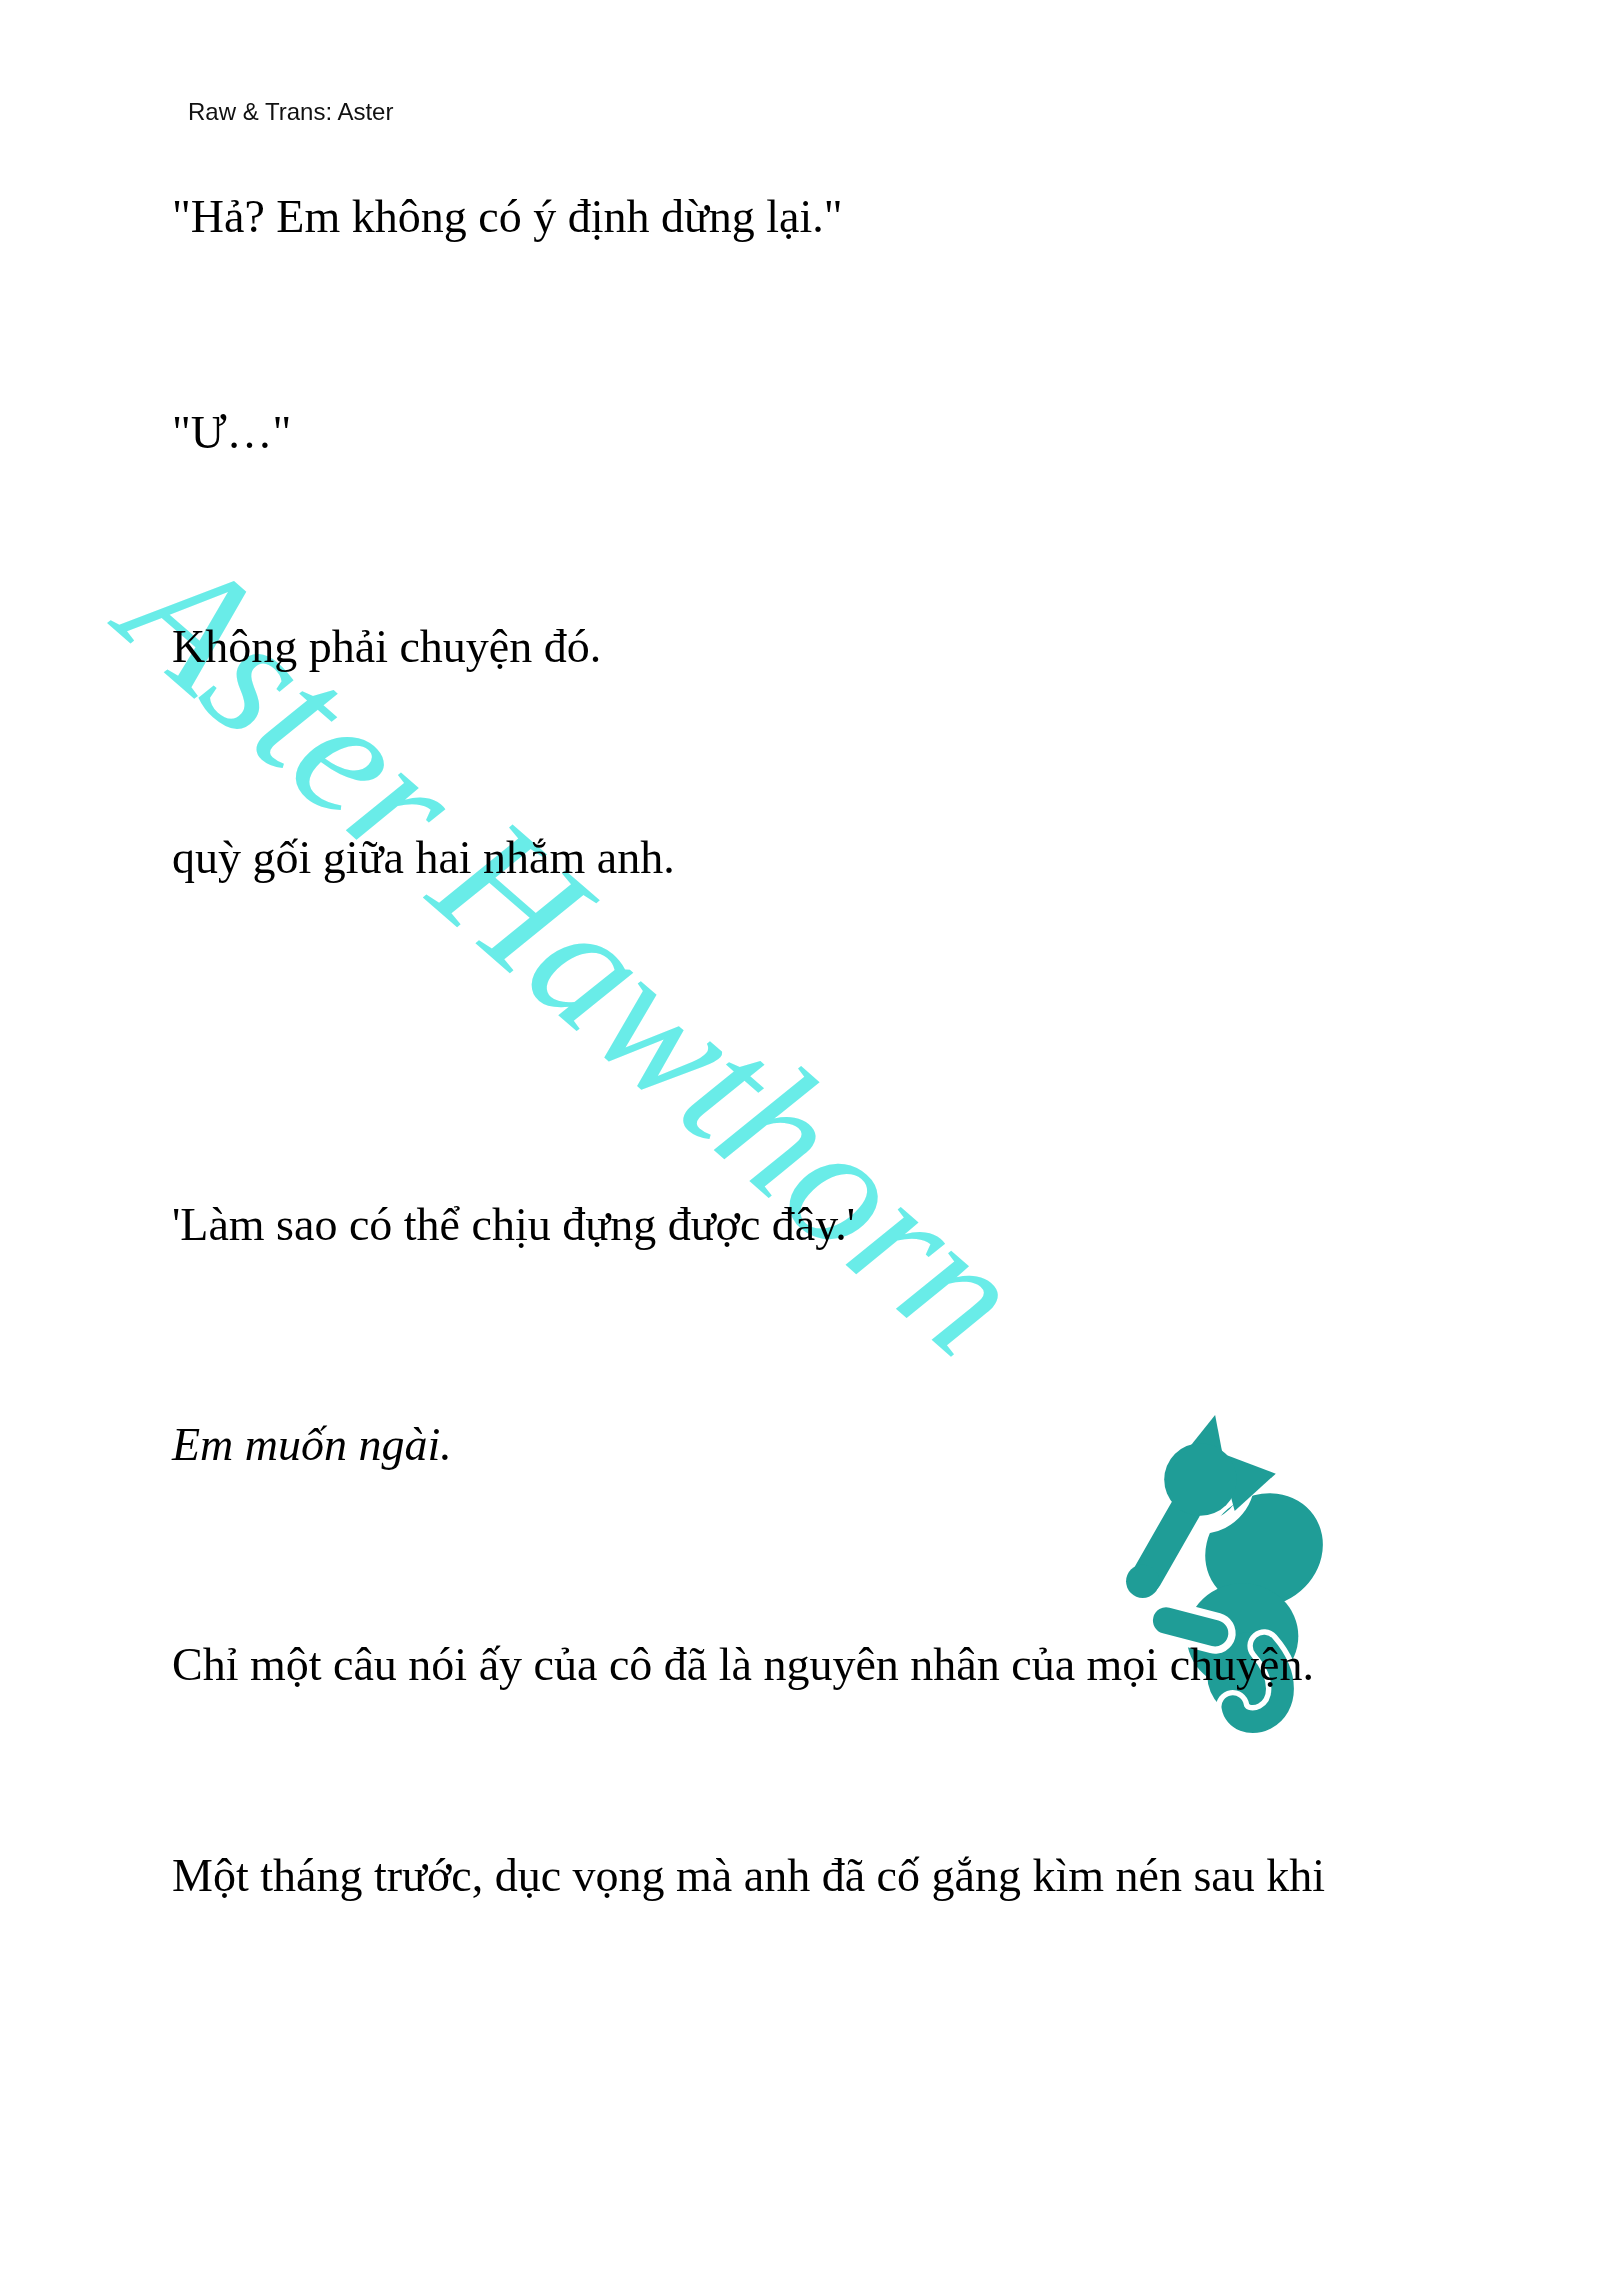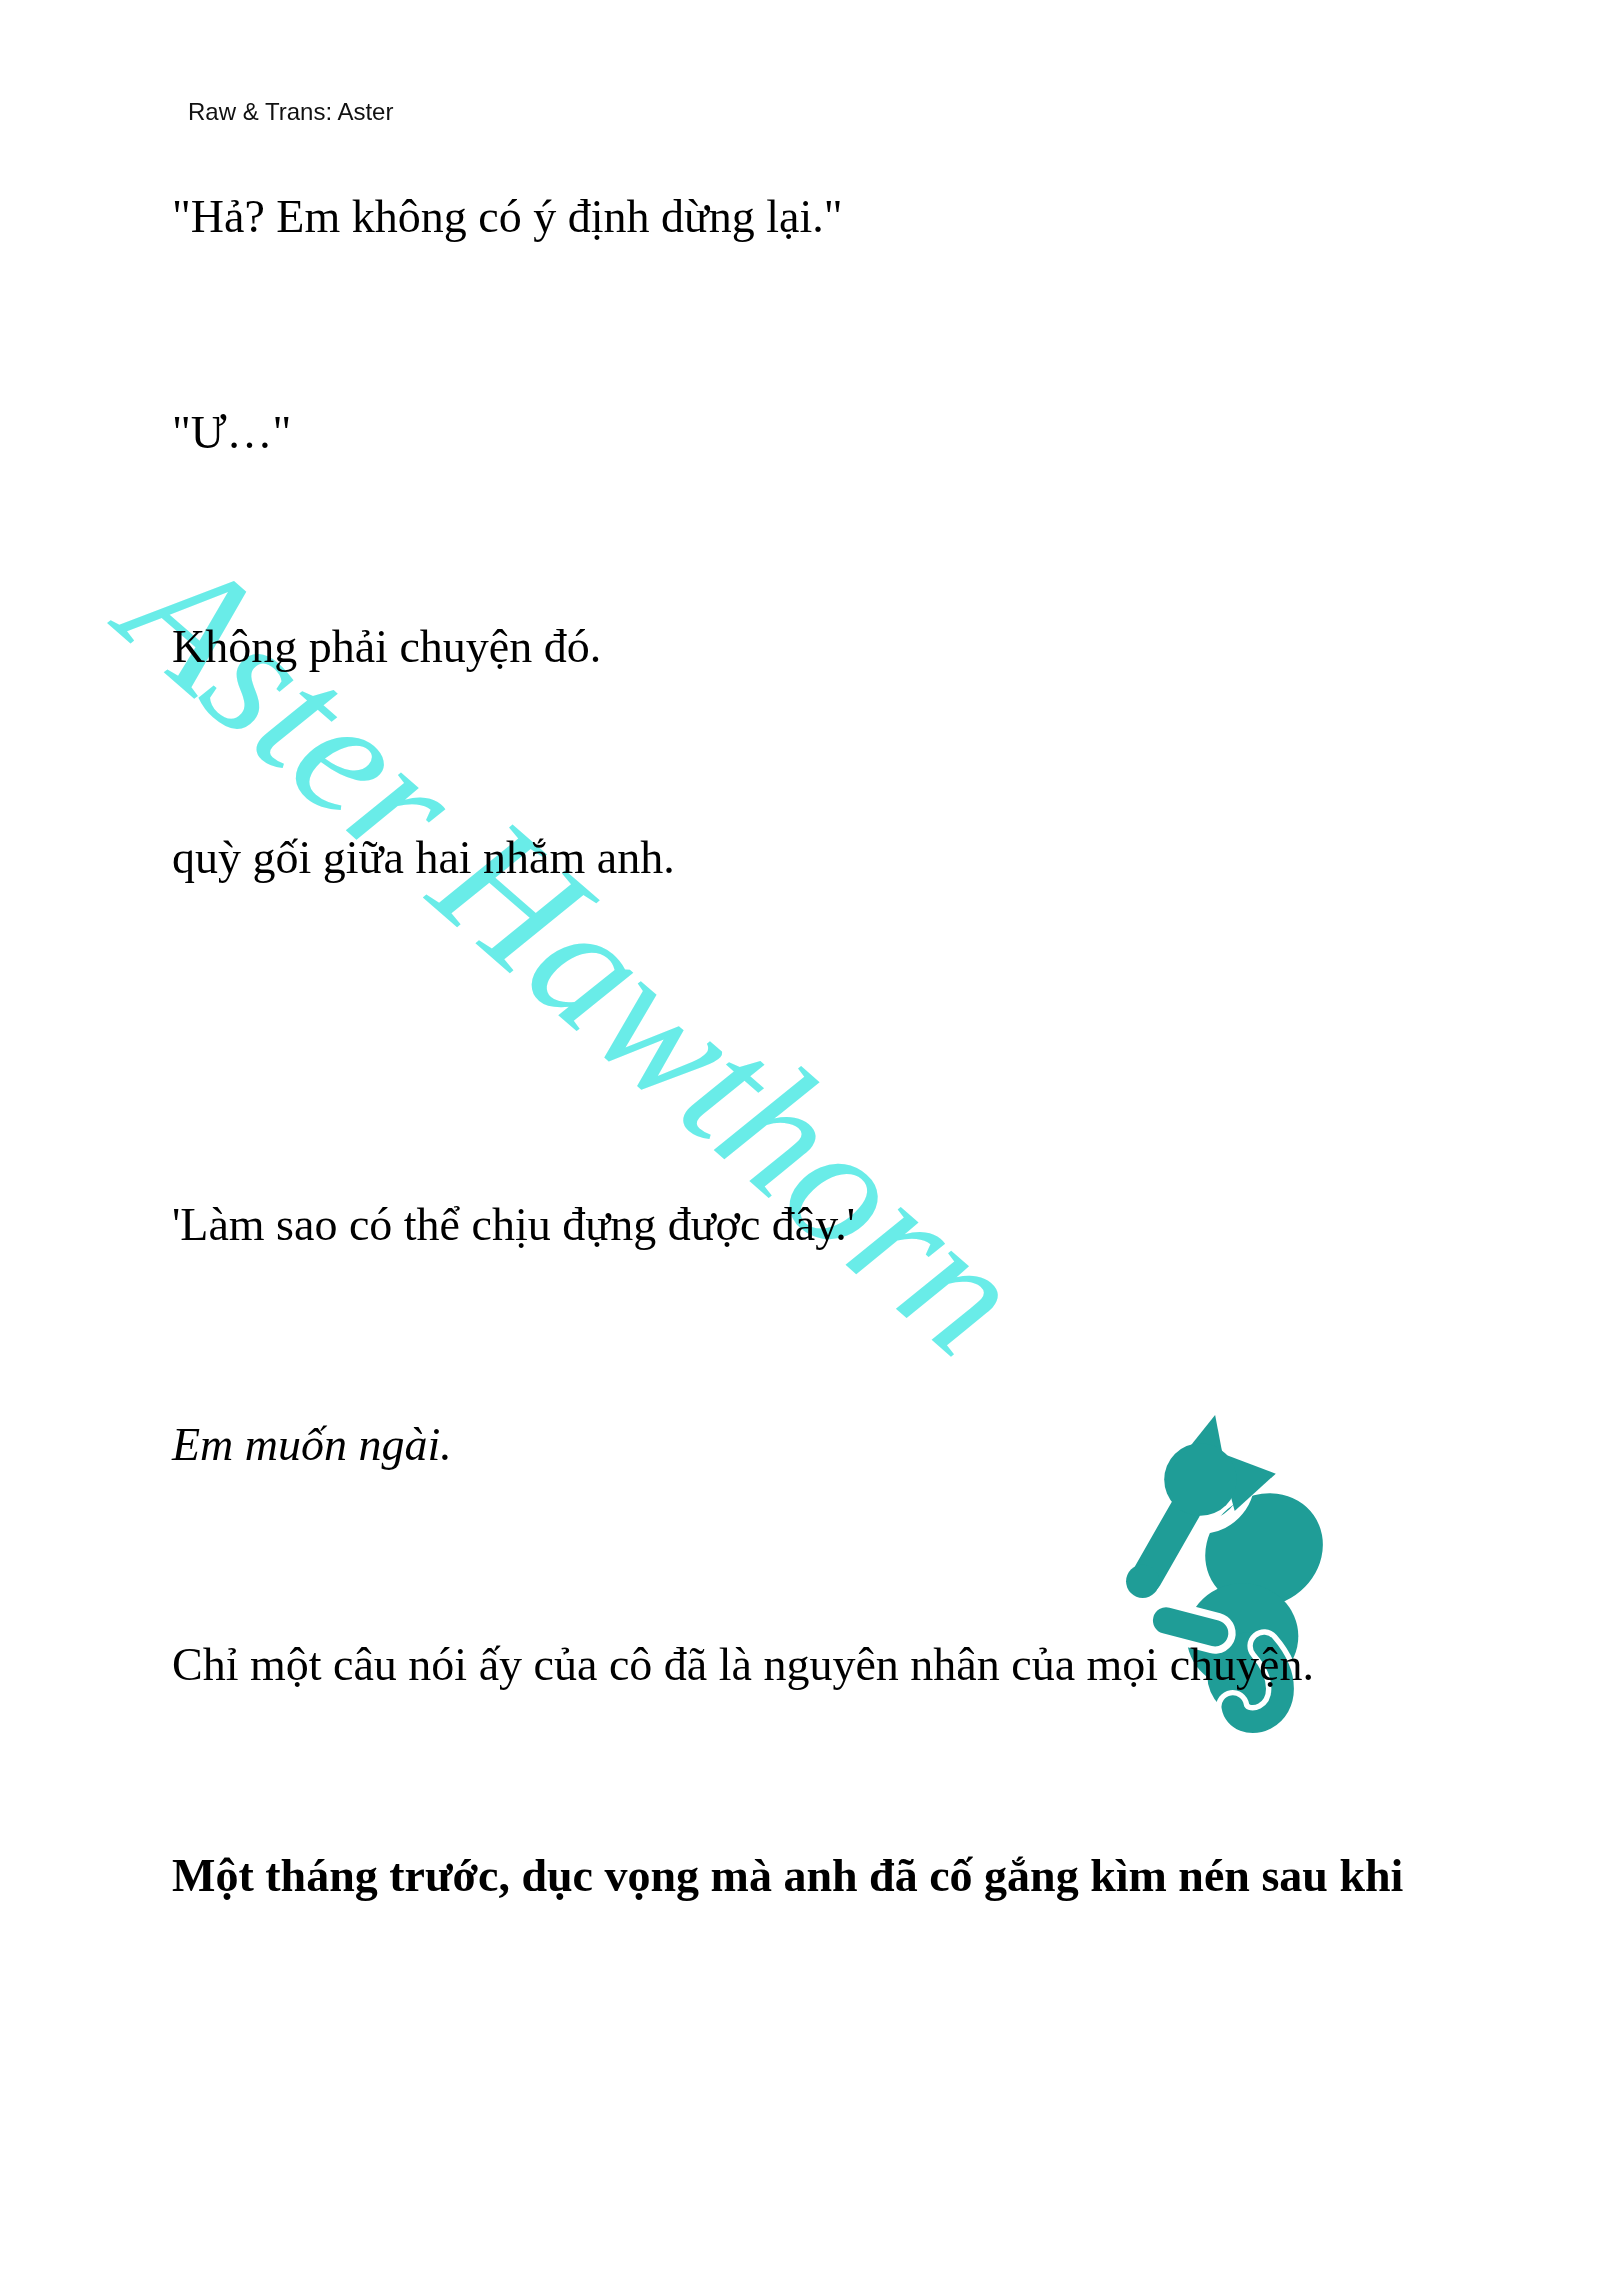--- a/index.html
+++ b/index.html
@@ -42,21 +42,21 @@
   }
   .para .line{white-space:nowrap;}
   .italic{font-style:italic;text-align:center;}
   .p1{top:174px;}
   .p2{top:390px;}
   .p3{top:604px;}
   .p4{top:815px;}
   .p5{top:1182px;}
   .p6{top:1402px;}
   .p7{top:1622px;}
-  .p8{top:1833px;font-weight:bold;}
+  .p8{top:1833px;}
 </style>
 </head>
 <body>
 
 <div class="page">
 
   <div class="watermark" style="color: rgb(105, 236, 232);">Aster Hawthorn</div>
 
   <svg class="cat" viewBox="0 0 210 330" xmlns="http://www.w3.org/2000/svg">
     <g fill="#1f9d97" stroke="none">

